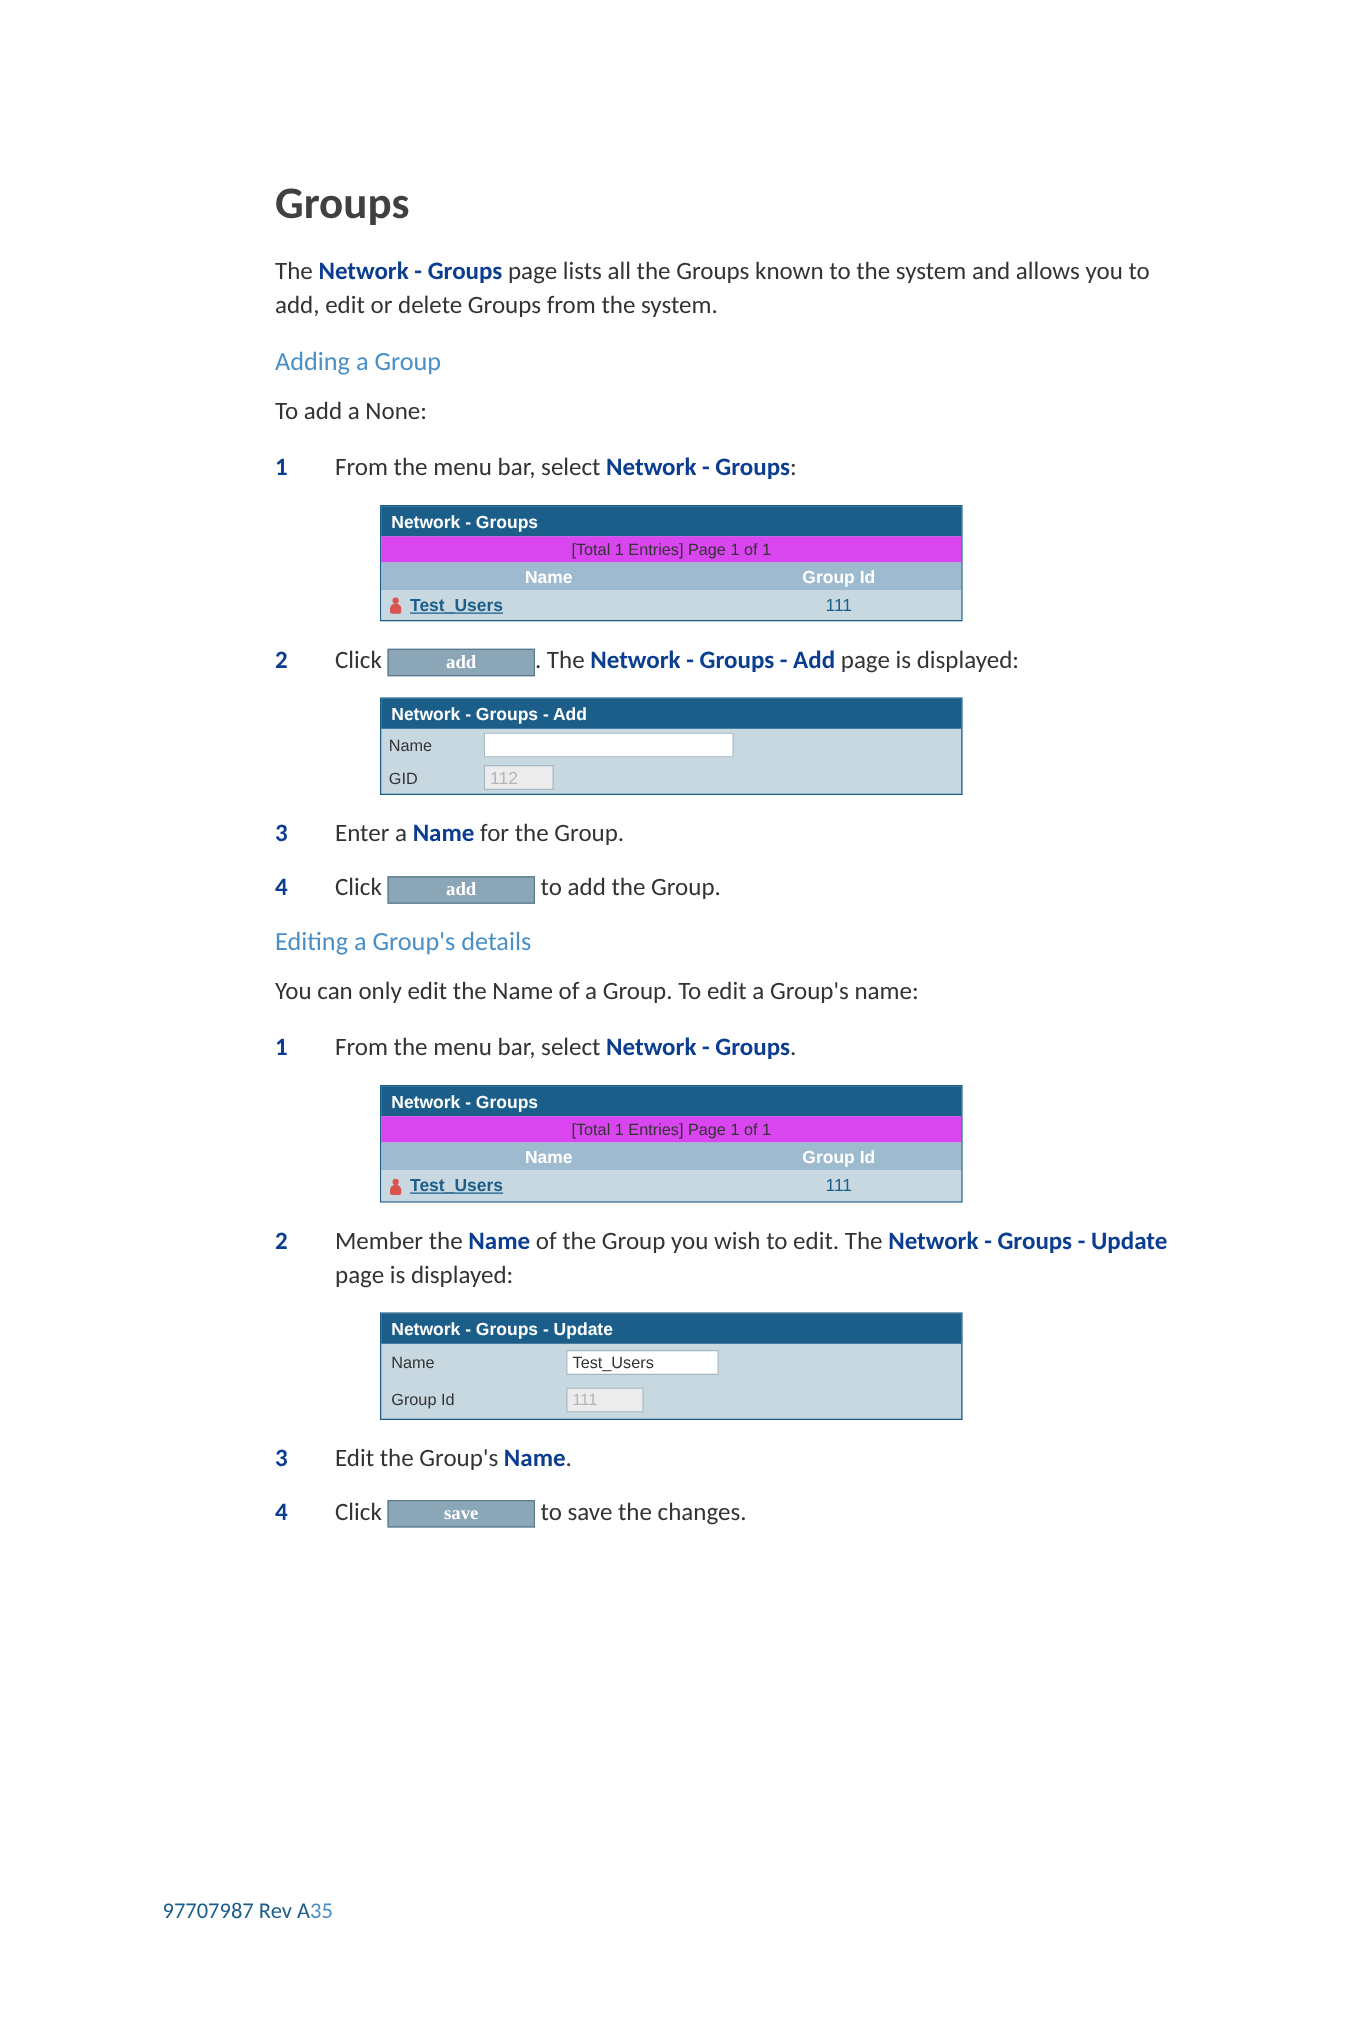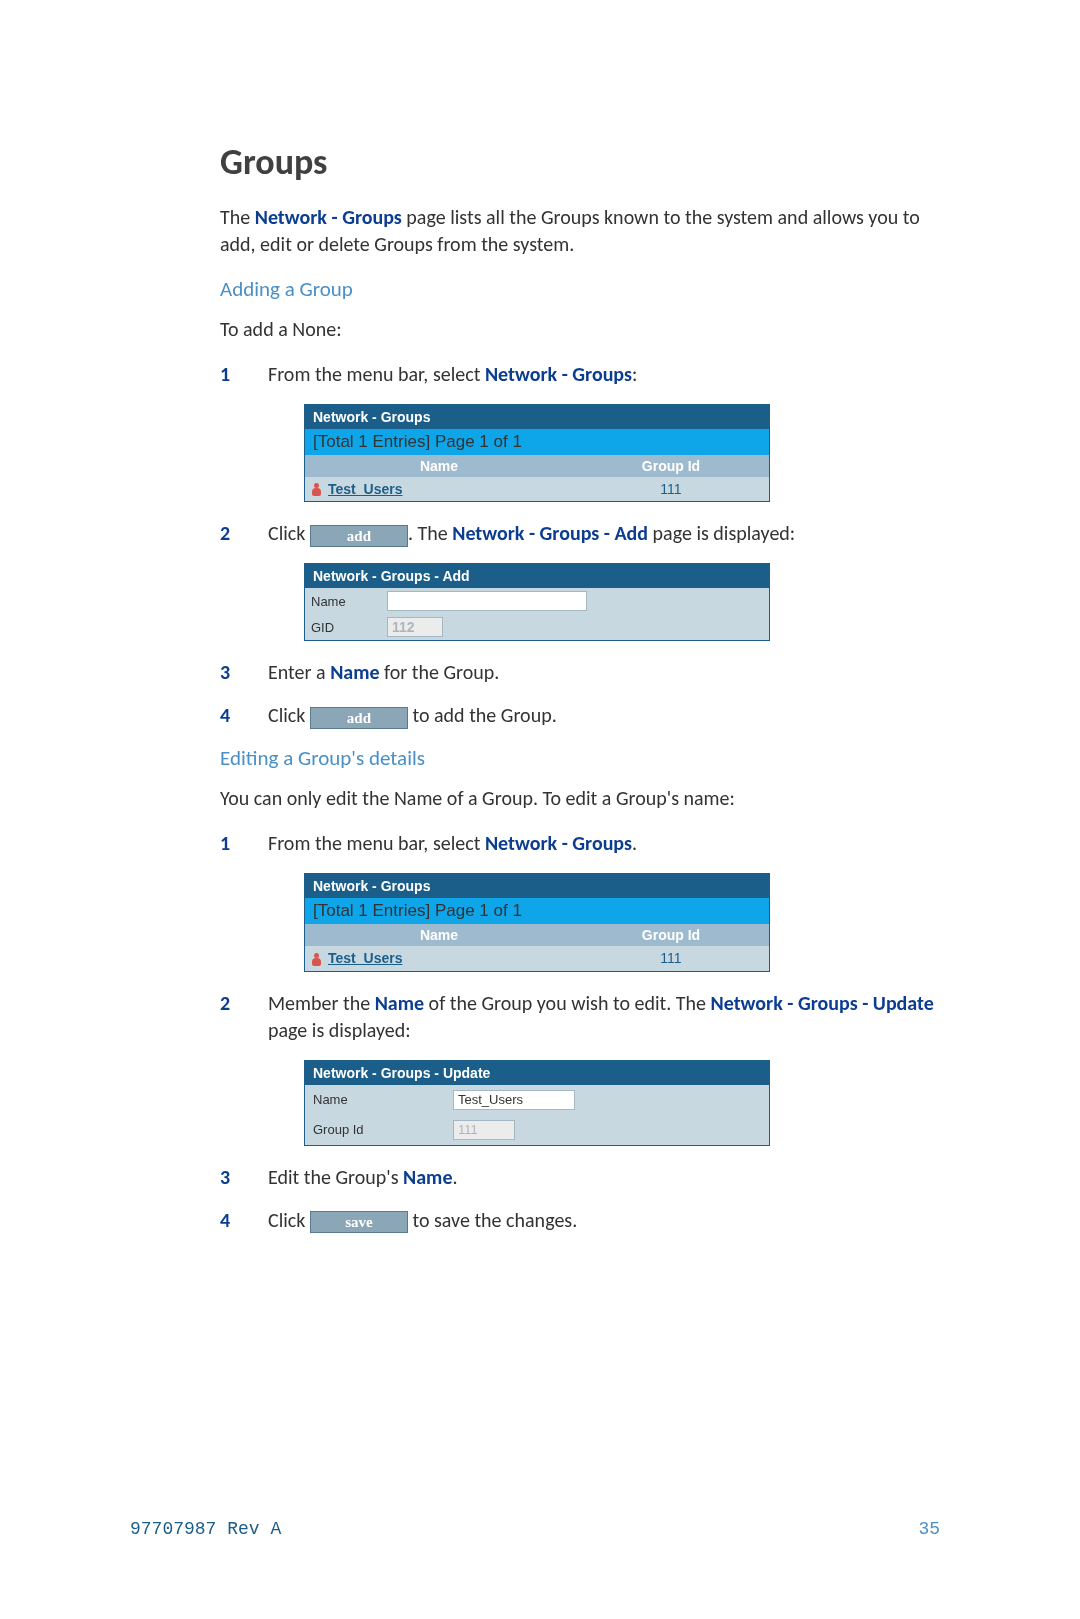--- a/index.html
+++ b/index.html
@@ -48,25 +48,25 @@
     font-family: Arial, sans-serif;
   }
   .panel-title {
     background: #1b5e8a;
     color: #fff;
     font-weight: bold;
     padding: 4px 8px;
     font-family: Arial, sans-serif;
   }
   .panel-meta {
-    text-align: left;
+    text-align: center;
     padding: 3px 8px;
-    font-size: 17px;
+    font-size: 13px;
     color: #333;
-    background: #0ea5e9;
+    background: #d946ef;
   }
   .panel-row { display: flex; }
   .panel-row-header { background: #9ebacf; color: #fff; font-weight: bold; text-align: center; }
   .panel-row-header > div { padding: 3px 0; }
   .panel-row-data { background: #c8d8e0; color: #1b5e8a; }
   .panel-row-data > div { padding: 4px 6px; }
   .col-name { flex: 1; }
   .col-gid { width: 196px; text-align: center; }
   .link-underline { text-decoration: underline; color: #1b5e8a; font-weight: bold; }
   .user-icon {
@@ -93,41 +93,40 @@
     border-radius: 4px 4px 2px 2px;
   }
   .btn {
     display: inline-block;
     background: #8ba6b6;
     color: #fff;
     font-family: "Times New Roman", serif;
     font-weight: bold;
     font-size: 15px;
     padding: 1px 0;
-    width: 98px;
+    width: 118px;
     text-align: center;
     border: 1px solid #5a7a8e;
     vertical-align: middle;
     line-height: 1.2;
   }
   .add-panel {
     border: 1px solid #1b5e8a;
     width: 466px;
     font-size: 14px;
     font-family: Arial, sans-serif;
     background: #c8d8e0;
   }
   .add-row { display: flex; align-items: center; padding: 3px 6px; gap: 10px; }
   .add-label { width: 66px; color: #333; font-size: 13px; }
   .add-input {
     background: #fff;
     border: 1px solid #a4b7c2;
     height: 20px;
     width: 200px;
-    font-weight: bold;
   }
   .add-input-small { width: 56px; display: inline-flex; align-items: center; padding-left: 4px; color: #aeb6bb; background:#ececec;}
   .update-panel {
     border: 1px solid #1b5e8a;
     width: 466px;
     font-size: 14px;
     font-family: Arial, sans-serif;
     background: #c8d8e0;
   }
   .update-row { display: flex; align-items: center; padding: 5px 8px; gap: 10px; }
@@ -140,26 +139,24 @@
     width: 122px;
     padding-left: 4px;
     font-size: 13px;
     display: inline-flex;
     align-items: center;
   }
   .update-input.disabled { background:#ececec; color:#aeb6bb; }
   .footer {
     position: absolute;
     left: 130px;
-    right: 140px;
+    right: 116px;
     bottom: 80px;
     display: flex;
-    justify-content: space-between;
     font-size: 18px;
-    font-family: Liberation Mono, monospace;
   }
   .footer-left { color: #1b5e8a; }
   .footer-right { color: #4a90c7; }
 </style>
 </head>
 <body>
 
 <h1 class="main-heading">Groups</h1>
 
 <p>

